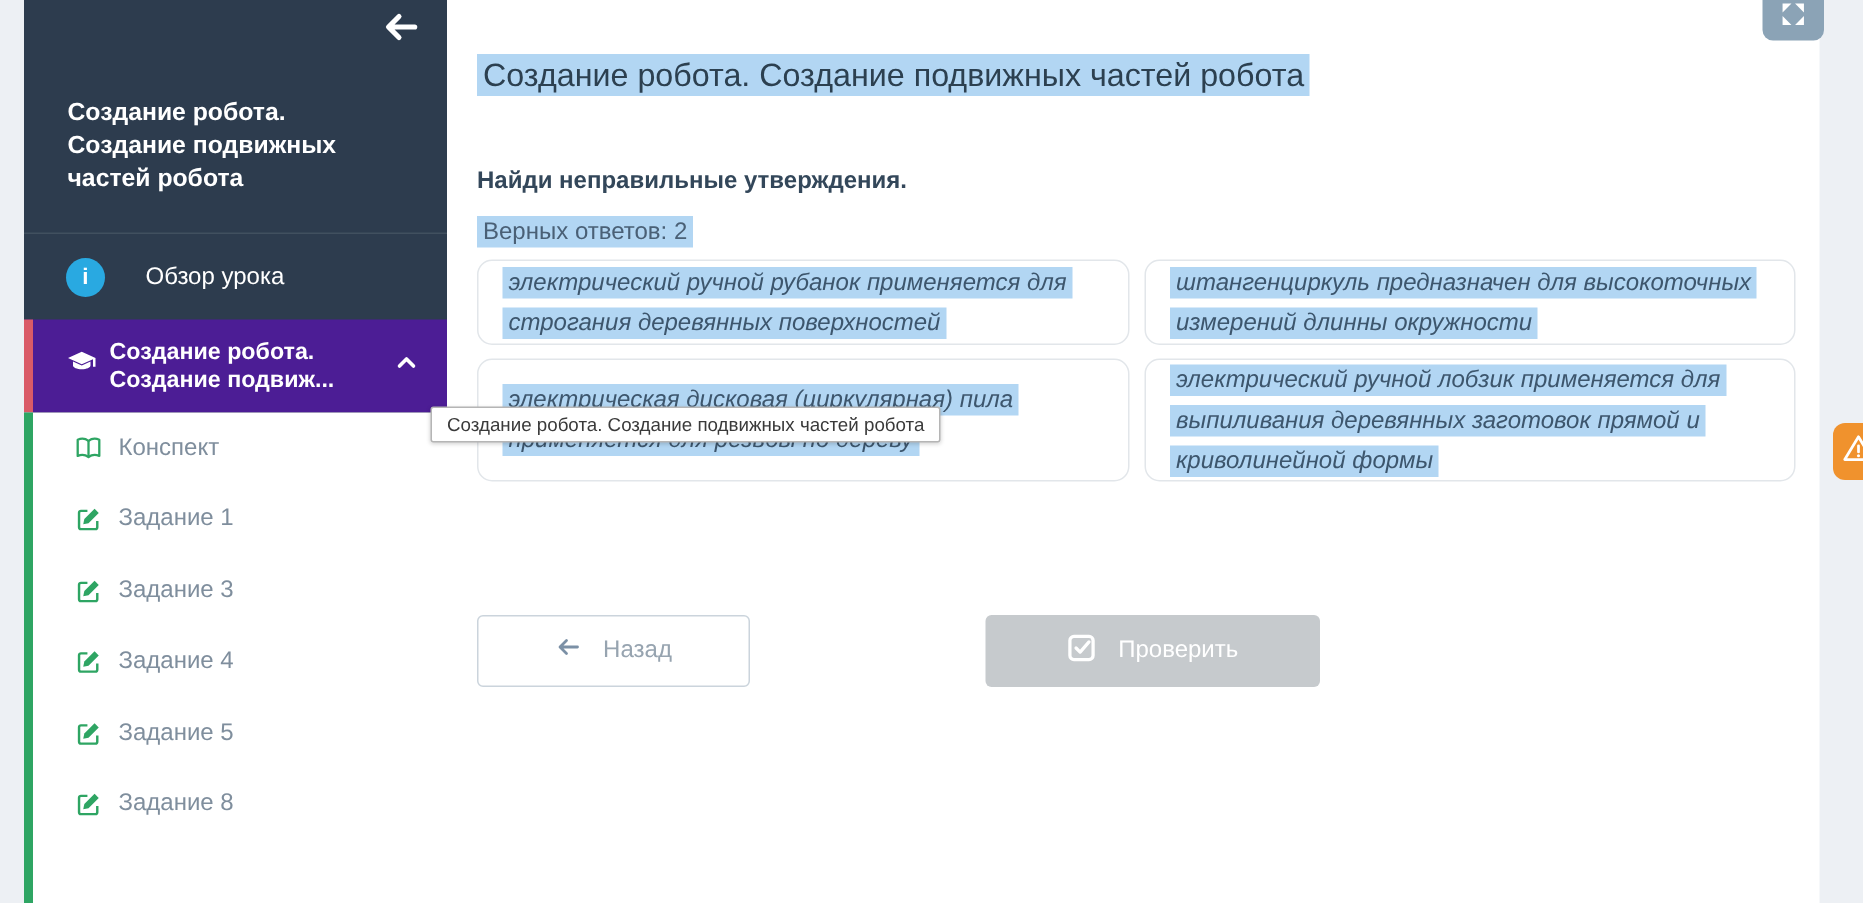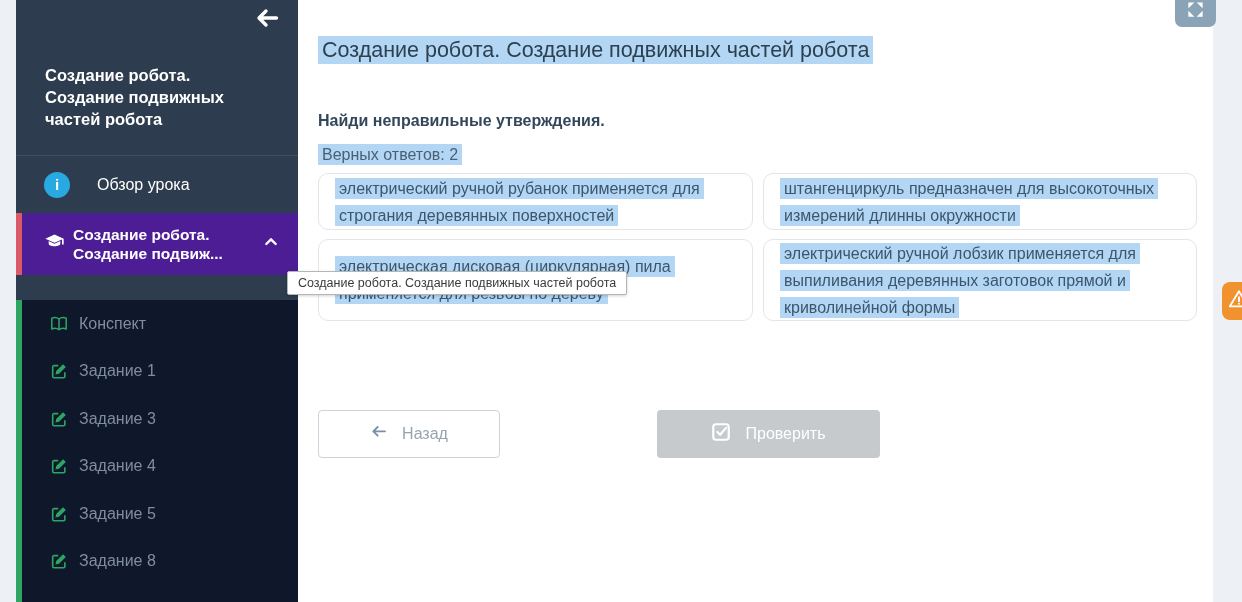--- a/index.html
+++ b/index.html
@@ -12,32 +12,32 @@
   .back-btn{position:absolute;right:16px;top:6px;width:30px;height:28px;background:transparent;border:none;cursor:pointer;padding:0;}
   .course-title{position:absolute;left:29px;top:64px;width:214px;color:#ffffff;font-size:16.5px;font-weight:bold;line-height:22px;}
   .overview-row{height:57px;display:flex;align-items:center;padding-left:28px;cursor:pointer;}
   .info-ic{width:26px;height:26px;border-radius:50%;background:#29a9e1;color:#fff;font-size:15px;font-weight:bold;display:flex;align-items:center;justify-content:center;flex:0 0 auto;}
   .overview-label{color:#ffffff;font-size:16px;margin-left:27px;}
   .active-row{position:relative;height:62px;background:#4c1d95;display:flex;align-items:center;padding-left:28px;box-sizing:border-box;cursor:pointer;}
   .active-row::before{content:"";position:absolute;left:0;top:0;bottom:0;width:6px;background:#da5b67;}
   .lesson-lines{margin-left:8px;color:#fff;font-size:15.5px;font-weight:bold;line-height:19px;}
   .lesson-lines span{display:block;}
   .chev{position:absolute;right:18px;top:21px;}
-  .submenu{position:absolute;top:275px;bottom:0;left:0;right:0;background:#0f172a;border-left:6px solid #2ea563;box-sizing:border-box;margin-top:25px;}
+  .submenu{position:absolute;top:275px;bottom:0;left:0;right:0;background:#ffffff;border-left:6px solid #2ea563;box-sizing:border-box;}
   .sub-item{height:47.5px;display:flex;align-items:center;padding-left:28px;color:#7f8e9d;font-size:16px;cursor:pointer;}
   .sub-item .ic{width:18px;height:18px;margin-right:11px;flex:0 0 auto;}
 
   
   .content{position:absolute;left:298px;top:0;width:915px;height:602px;background:#ffffff;}
   .hl{background:#b2d6f3;padding:2px 4px;-webkit-box-decoration-break:clone;box-decoration-break:clone;}
   .main-title{position:absolute;left:20px;top:38px;font-size:21.5px;font-weight:normal;color:#2c4050;margin:0;}
   .question{position:absolute;left:20px;top:112px;font-size:16px;font-weight:bold;color:#33475a;}
   .hint{position:absolute;left:20px;top:146px;font-size:16px;color:#4a6076;}
   .cards{position:absolute;left:20px;top:173px;width:879px;display:grid;grid-template-columns:435px 434px;grid-template-rows:57px 82px 41px;column-gap:10px;row-gap:9px;}
-  .card{background:#fff;border:1px solid #e2e6ea;border-radius:10px;box-sizing:border-box;display:flex;align-items:center;padding:6px 16px;cursor:pointer;}
+  .card{background:#fff;border:1px solid #e2e6ea;border-radius:10px;box-sizing:border-box;display:flex;align-items:center;padding:6px 16px;cursor:pointer;font-style:italic;}
   .card .txt{font-size:16px;line-height:27px;color:#3d566d;}
   .card-wide{grid-column:1 / 3;}
   .btn-back{position:absolute;left:20px;top:410px;width:182px;height:48px;background:#fff;border:1px solid #cbd4dc;border-radius:4px;display:flex;align-items:center;justify-content:center;gap:14px;font-size:16px;color:#97a4b0;cursor:pointer;font-family:inherit;}
   .btn-check{position:absolute;left:359px;top:410px;width:223px;height:48px;background:#c6cacd;border:none;border-radius:4px;display:flex;align-items:center;justify-content:center;gap:14px;font-size:16px;color:#ffffff;cursor:default;font-family:inherit;}
 
   
   .tooltip{position:absolute;left:287px;top:271px;background:#ffffff;border:1px solid #b5b5b5;border-radius:2px;box-shadow:0 1px 3px rgba(0,0,0,.18);padding:4px 10px;font-size:12.5px;color:#3a3a3a;white-space:nowrap;z-index:50;}
   .expand-btn{position:absolute;left:1175px;top:-10px;width:41px;height:37px;background:#8ba3b6;border:none;border-radius:7px;display:flex;align-items:flex-end;justify-content:center;padding:0 0 5px 0;cursor:pointer;z-index:40;}
   .report-tab{position:absolute;right:0;top:282px;width:20px;height:38px;background:#f0922d;border-radius:8px 0 0 8px;overflow:hidden;display:flex;align-items:center;cursor:pointer;z-index:40;}
   .report-tab svg{margin-left:5px;flex:0 0 auto;}

